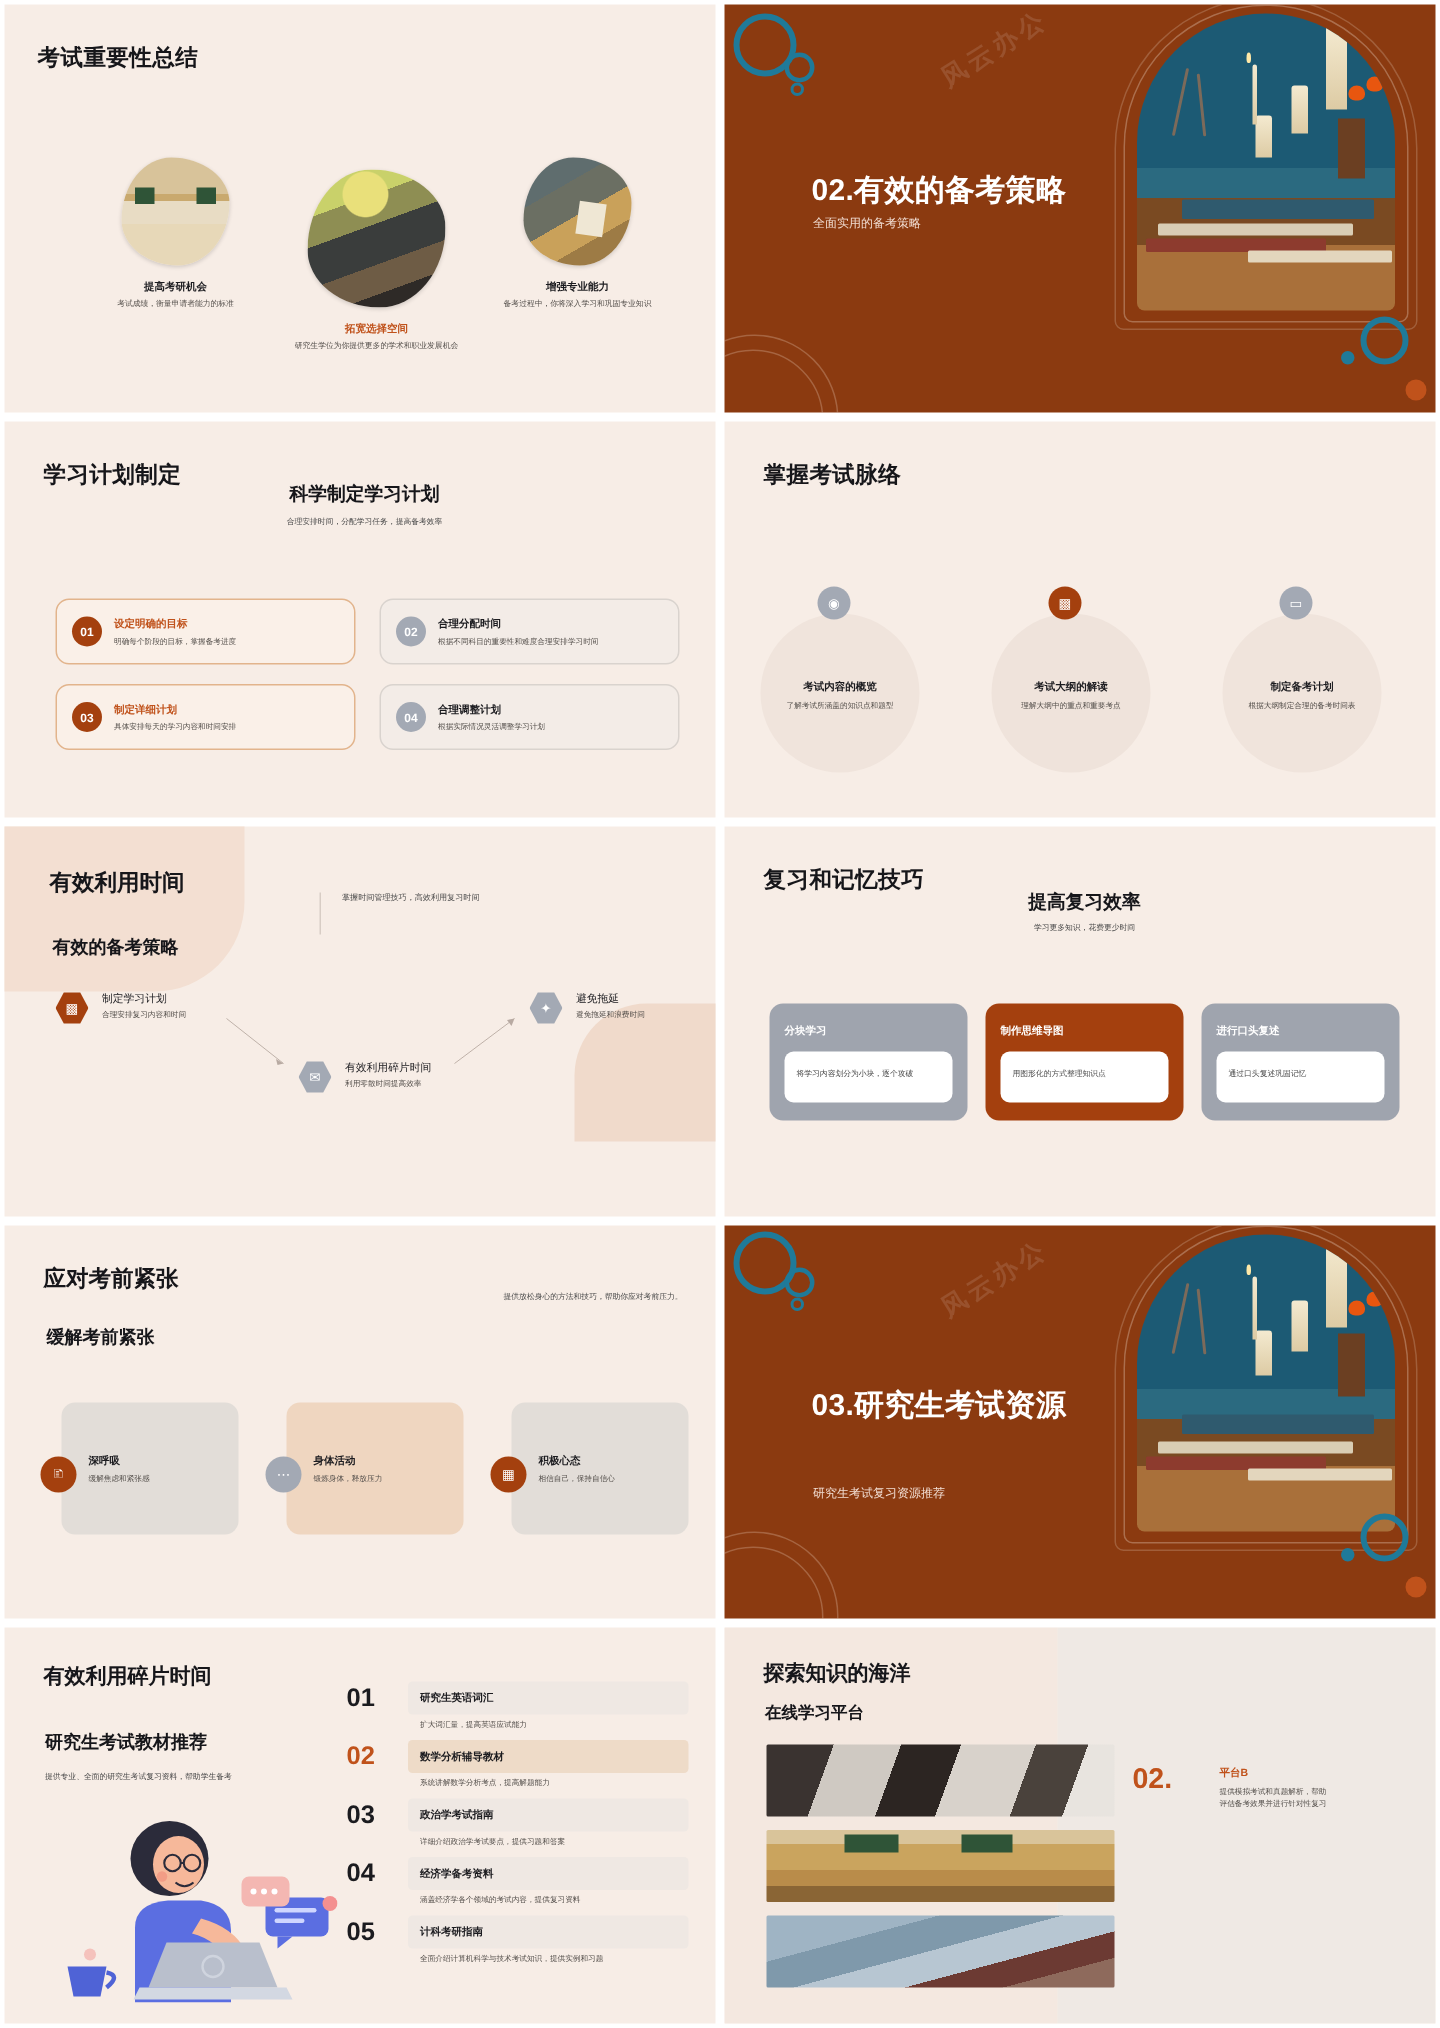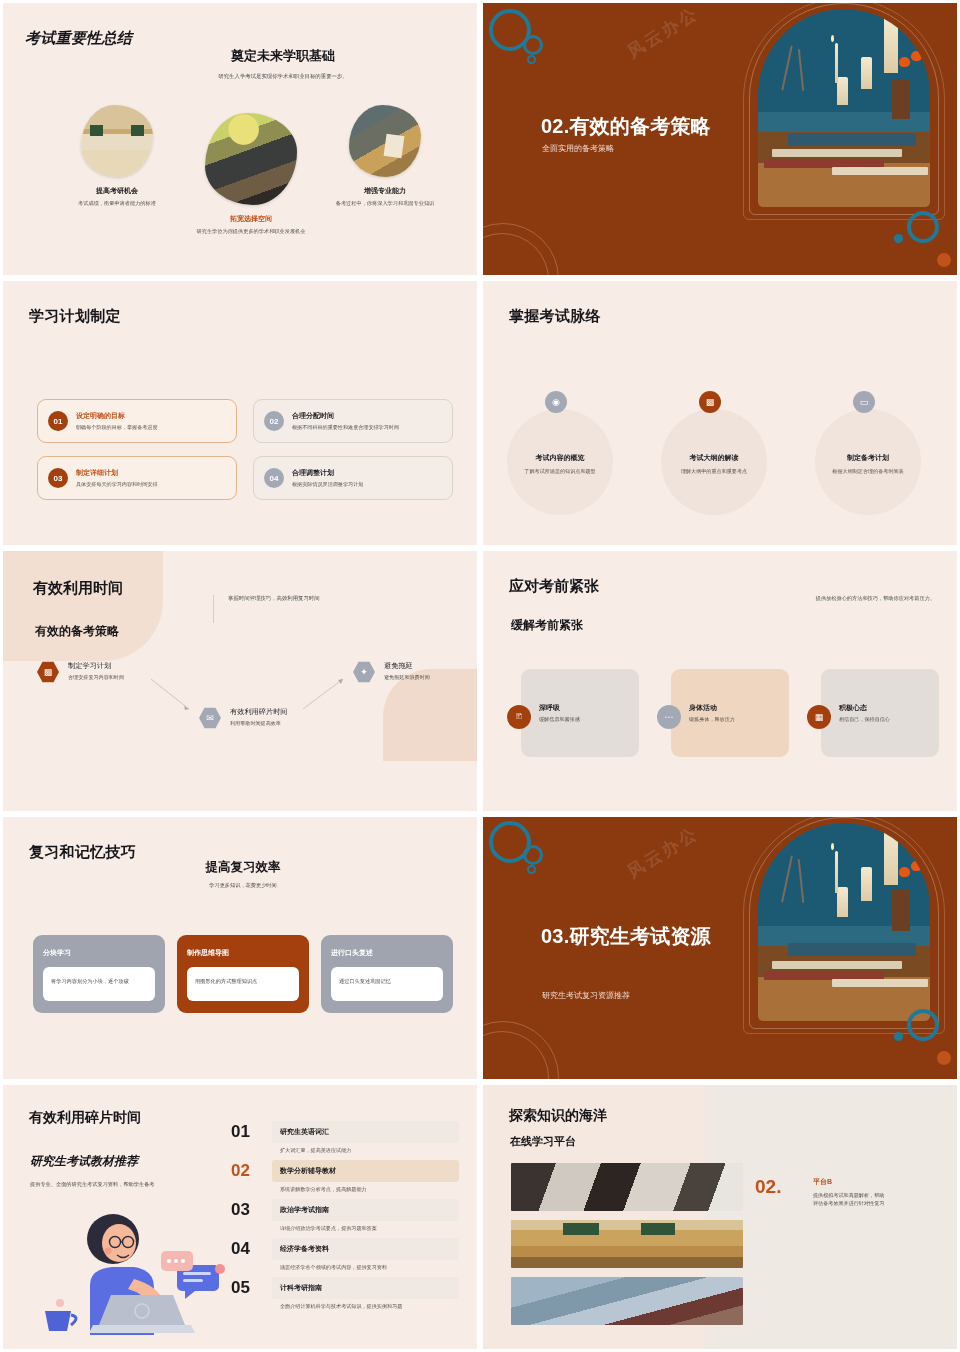--- a/index.html
+++ b/index.html
@@ -32,21 +32,21 @@
     letter-spacing: .3px;
   }
   .sub-h {
     font-size: 12.5px; font-weight: bold; color: #16161a; text-align: center;
   }
   .sub-p {
     font-size: 5.2px; color: #4a4a4a; text-align: center; line-height: 1.5;
   }
 
   
-  .s1-title { left: 22px; top: 26px; font-style: italic; }
+  .s1-title { left: 22px; top: 26px; }
   .s1-center { position: absolute; left: 130px; top: 44px; width: 300px; }
   .s1-center .sub-h { font-size: 13px; }
   .s1-center .sub-p { margin-top: 7px; font-size: 5.4px; }
   .s1-items {
     position: absolute; left: 58px; top: 102px; width: 380px;
     display: flex; justify-content: space-between; align-items: flex-start;
   }
   .s1-item { width: 112px; text-align: center; }
   .s1-item.mid { width: 124px; margin-top: 8px; }
   .blob {
@@ -218,21 +218,21 @@
     border-radius: 50%; background: #A4400E; color: #fff;
     display: flex; align-items: center; justify-content: center; font-size: 9px;
   }
   .circ-ic.gray { background: #A3A9B4; }
   .relax-txt { position: absolute; left: 32px; top: 34px; width: 94px; }
   .relax-txt .t { font-size: 7px; font-weight: bold; color: #1b1b1f; }
   .relax-txt .d { margin-top: 3px; font-size: 5.1px; color: #55504c; }
 
   
   .s9-t1 { position: absolute; left: 26px; top: 24px; font-size: 14px; font-weight: bold; color: #16161a; }
-  .s9-t2 { position: absolute; left: 27px; top: 68px; font-size: 12px; font-weight: bold; color: #16161a; font-style: italic; }
+  .s9-t2 { position: absolute; left: 27px; top: 68px; font-size: 12px; font-weight: bold; color: #16161a; }
   .s9-note { position: absolute; left: 27px; top: 96px; width: 190px; font-size: 5.2px; color: #4a4a4a; }
   .illus { position: absolute; left: 32px; top: 122px; width: 190px; height: 128px; }
   .bk-list { position: absolute; left: 228px; top: 36px; width: 228px; }
   .bk-row { display: flex; align-items: flex-start; gap: 11px; margin-bottom: 5px; }
   .bk-num { flex: 0 0 30px; font-size: 17px; font-weight: bold; color: #1b1b1f; line-height: 1; padding-top: 2px; }
   .bk-num.hl { color: #C0521B; }
   .bk-body { flex: 1; }
   .bk-t {
     background: #EFE8E3; border-radius: 3px; padding: 6px 8px;
     font-size: 7px; font-weight: bold; color: #1b1b1f;
@@ -260,24 +260,20 @@
   .plat-t.hl { color: #C0521B; }
   .plat-d { margin-top: 4px; font-size: 5.1px; color: #55504c; line-height: 1.6; width: 74px; }
 </style>
 </head>
 <body>
 
 <div class="deck">
 
   <div class="slide cream">
     <div class="hdr s1-title">考试重要性总结</div>
-    <div class="s1-center">
-      <div class="sub-h">奠定未来学职基础</div>
-      <div class="sub-p">研究生入学考试是实现你学术和职业目标的重要一步。</div>
-    </div>
     <div class="s1-items">
       <div class="s1-item">
         <div class="blob b1"></div>
         <div class="i-title">提高考研机会</div>
         <div class="i-desc">考试成绩，衡量申请者能力的标准</div>
       </div>
       <div class="s1-item mid">
         <div class="blob mid b2"></div>
         <div class="i-title hl">拓宽选择空间</div>
         <div class="i-desc">研究生学位为你提供更多的学术和职业发展机会</div>
@@ -320,20 +316,24 @@
 
     <div class="ring" style="right:18px;bottom:32px;width:32px;height:32px;"></div>
     <div class="dotfill" style="right:54px;bottom:32px;width:9px;height:9px;background:#1F7A99;"></div>
     <div class="dotfill" style="right:6px;bottom:8px;width:14px;height:14px;background:#C0521B;"></div>
     <div class="corner-arc" style="left:-28px;bottom:-52px;width:94px;height:94px;"></div>
     <div class="corner-arc" style="left:-36px;bottom:-60px;width:112px;height:112px;"></div>
   </div>
 
   <div class="slide cream">
     <div class="hdr" style="left:26px;top:26px;">学习计划制定</div>
+    <div class="s3-center">
+      <div class="sub-h">科学制定学习计划</div>
+      <div class="sub-p">合理安排时间，分配学习任务，提高备考效率</div>
+    </div>
     <div class="plan-grid">
       <div class="plan-card a">
         <div class="bubble o">01</div>
         <div>
             <div class="pc-t orange">设定明确的目标</div>
              <div class="pc-d">明确每个阶段的目标，掌握备考进度</div>
           </div>
       </div>
       <div class="plan-card b">
         <div class="bubble g">02</div>
@@ -415,20 +415,42 @@
       <div style="width:80px;">
         <div class="hn-t">有效利用碎片时间</div>
         <div class="hn-d">利用零散时间提高效率</div>
       </div>
     </div>
     <div class="hexnode" style="left:350px;top:110px;display:flex;gap:9px;align-items:flex-start;">
       <div class="hex">✦</div>
       <div style="width:78px;">
         <div class="hn-t">避免拖延</div>
         <div class="hn-d">避免拖延和浪费时间</div>
+      </div>
+    </div>
+  </div>
+
+  <div class="slide cream">
+    <div class="hdr" style="left:26px;top:26px;">复习和记忆技巧</div>
+    <div class="s6-center">
+      <div class="sub-h">提高复习效率</div>
+      <div class="sub-p">学习更多知识，花费更少时间</div>
+    </div>
+    <div class="tech-row">
+      <div class="tech-card">
+        <div class="tc-t">分块学习</div>
+        <div class="tc-box">将学习内容划分为小块，逐个攻破</div>
+      </div>
+      <div class="tech-card hl">
+        <div class="tc-t">制作思维导图</div>
+        <div class="tc-box">用图形化的方式整理知识点</div>
+      </div>
+      <div class="tech-card">
+        <div class="tc-t">进行口头复述</div>
+        <div class="tc-box">通过口头复述巩固记忆</div>
       </div>
     </div>
   </div>
 
   <div class="slide cream">
     <div class="s7-t1">应对考前紧张</div>
     <div class="s7-t2">缓解考前紧张</div>
     <div class="s7-note">提供放松身心的方法和技巧，帮助你应对考前压力。</div>
     <div class="relax-row">
       <div class="relax-wrap">
@@ -447,42 +469,20 @@
           <div class="d">锻炼身体，释放压力</div>
         </div>
       </div>
       <div class="relax-wrap">
         <div class="relax-card"></div>
         <div class="circ-ic">▦</div>
         <div class="relax-txt">
           <div class="t">积极心态</div>
           <div class="d">相信自己，保持自信心</div>
         </div>
-      </div>
-    </div>
-  </div>
-
-  <div class="slide cream">
-    <div class="hdr" style="left:26px;top:26px;">复习和记忆技巧</div>
-    <div class="s6-center">
-      <div class="sub-h">提高复习效率</div>
-      <div class="sub-p">学习更多知识，花费更少时间</div>
-    </div>
-    <div class="tech-row">
-      <div class="tech-card">
-        <div class="tc-t">分块学习</div>
-        <div class="tc-box">将学习内容划分为小块，逐个攻破</div>
-      </div>
-      <div class="tech-card hl">
-        <div class="tc-t">制作思维导图</div>
-        <div class="tc-box">用图形化的方式整理知识点</div>
-      </div>
-      <div class="tech-card">
-        <div class="tc-t">进行口头复述</div>
-        <div class="tc-box">通过口头复述巩固记忆</div>
       </div>
     </div>
   </div>
 
   <div class="slide brown">
     <div class="ring" style="left:6px;top:4px;width:42px;height:42px;"></div>
     <div class="ring" style="left:40px;top:28px;width:20px;height:20px;border-width:3px;"></div>
     <div class="ring" style="left:44px;top:48px;width:9px;height:9px;border-width:2px;"></div>
     <div class="wm" style="left:140px;top:24px;">风云办公</div>
 

